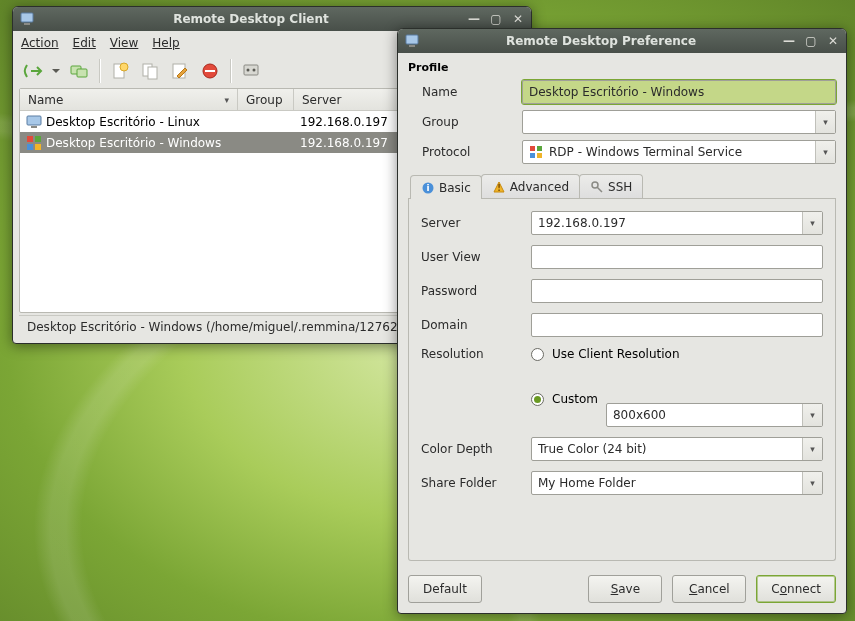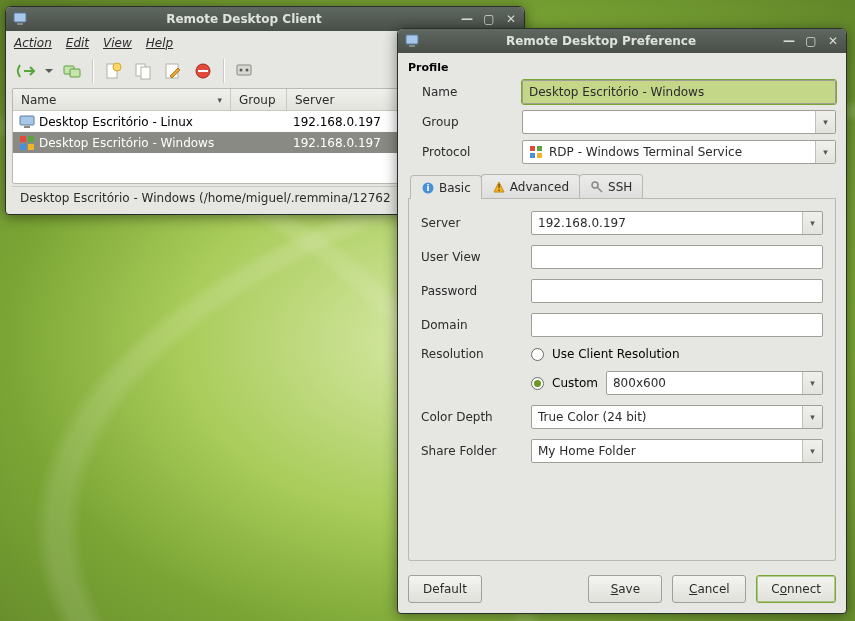--- a/index.html
+++ b/index.html
@@ -35,21 +35,21 @@
     display: flex; align-items: center;
     border-radius: 5px 5px 0 0;
     padding: 0 6px;
     font-size: 12px;
   }
   .win-titlebar .tico { width:16px; height:16px; margin-right:6px; display:flex;align-items:center;justify-content:center; }
   .win-titlebar .ttl { flex:1; text-align:center; font-weight: bold; color:#dfe3de; }
   .win-titlebar .ctrl { display:flex; gap:8px; margin-left:6px; color:#dcdcd6; }
   .win-titlebar .ctrl span { cursor:default; font-weight:bold; width:14px; text-align:center; }
 
-  .win-menubar { height:23px; display:flex; align-items:center; padding:0 8px; gap:14px; color:#2b2b2b;font-style:italic; }
+  .win-menubar { height:23px; display:flex; align-items:center; padding:0 8px; gap:14px; color:#2b2b2b; }
   .win-menubar .mi { cursor:default; }
   .win-menubar .mi .ul { text-decoration: underline; }
 
   .win-toolbar { height:34px; display:flex; align-items:center; padding:0 6px; gap:2px; }
   .tb-btn { width:28px; height:28px; display:flex; align-items:center; justify-content:center; border-radius:3px; }
   .tb-sep { width:1px; height:24px; background:#c9c9c3; margin:0 4px; box-shadow:1px 0 0 #fff; }
   .win-toolbar svg { display:block; }
 
   
   .list-wrap { flex:1; margin:0 6px 2px 6px; background:#fff; border:1px solid #b9b9b2; border-radius:2px; display:flex; flex-direction:column; min-height:0; }
@@ -87,33 +87,33 @@
   .tab { height:24px; display:flex; align-items:center; gap:4px; padding:0 10px; border:1px solid #b9b9b2; border-bottom:0; margin-right:-1px; background:linear-gradient(#ececea,#dedede); border-radius:4px 4px 0 0; font-size:12px; color:#2b2b2b; }
   .tab.active { background:#e6e6e2; position:relative; top:1px; font-weight:normal; }
   .tab .ico { width:14px;height:14px;display:flex;align-items:center;justify-content:center; }
   .tab.active .ico circle { fill:#4a90d9; }
   .tabpane { border:1px solid #b9b9b2; border-top:0; padding:12px 12px 6px 12px; flex:1; border-radius:0 0 3px 3px; background:#e6e6e2; }
   .form2 { display:grid; grid-template-columns:98px 1fr; gap:10px 12px; align-items:center; }
   .radio-row { display:flex; align-items:center; gap:8px; }
   .radio { width:13px;height:13px;border:1px solid #6b6b64;border-radius:50%;display:inline-flex;align-items:center;justify-content:center;background:#fff; }
   .radio.on::after { content:""; width:7px;height:7px;border-radius:50%;background:#6a9a23; }
   .res-row { display:flex; align-items:center; gap:8px; }
-  .res-row .select { flex:1; }
+  .res-row .select { flex:1;margin-top:32px; }
 
   .btnbar { display:flex; margin-top:14px; gap:10px; align-items:center; }
   .btnbar .spacer { flex:1; }
   .btn { height:28px; min-width:74px; padding:0 14px; border:1px solid #a0a09a; border-radius:3px; background:linear-gradient(#f4f4f0,#e0e0db); font:inherit; color:#2b2b2b; }
   .btn.primary { border-color:#7ba635; box-shadow:0 0 0 1px rgba(123,166,53,.5) inset; }
   .u { text-decoration:underline; }
 </style>
 </head>
 <body>
 <div class="wallpaper-curve"></div>
 
-<div class="win" style="left:5px; top:6px; width:520px; height:209px;">
+<div class="win" style="left:12px; top:6px; width:520px; height:338px;">
   <div class="win-titlebar">
     <span class="tico">
       <svg width="14" height="14">
           <rect x="1" y="1" width="12" height="9" rx="1" fill="#a8c8e8" stroke="#5a7da2"></rect>
           <rect x="4" y="11" width="6" height="2" fill="#8a8a84"></rect>
         </svg>
     </span>
     <span class="ttl">Remote Desktop Client</span>
     <span class="ctrl">
       <span>—</span>

